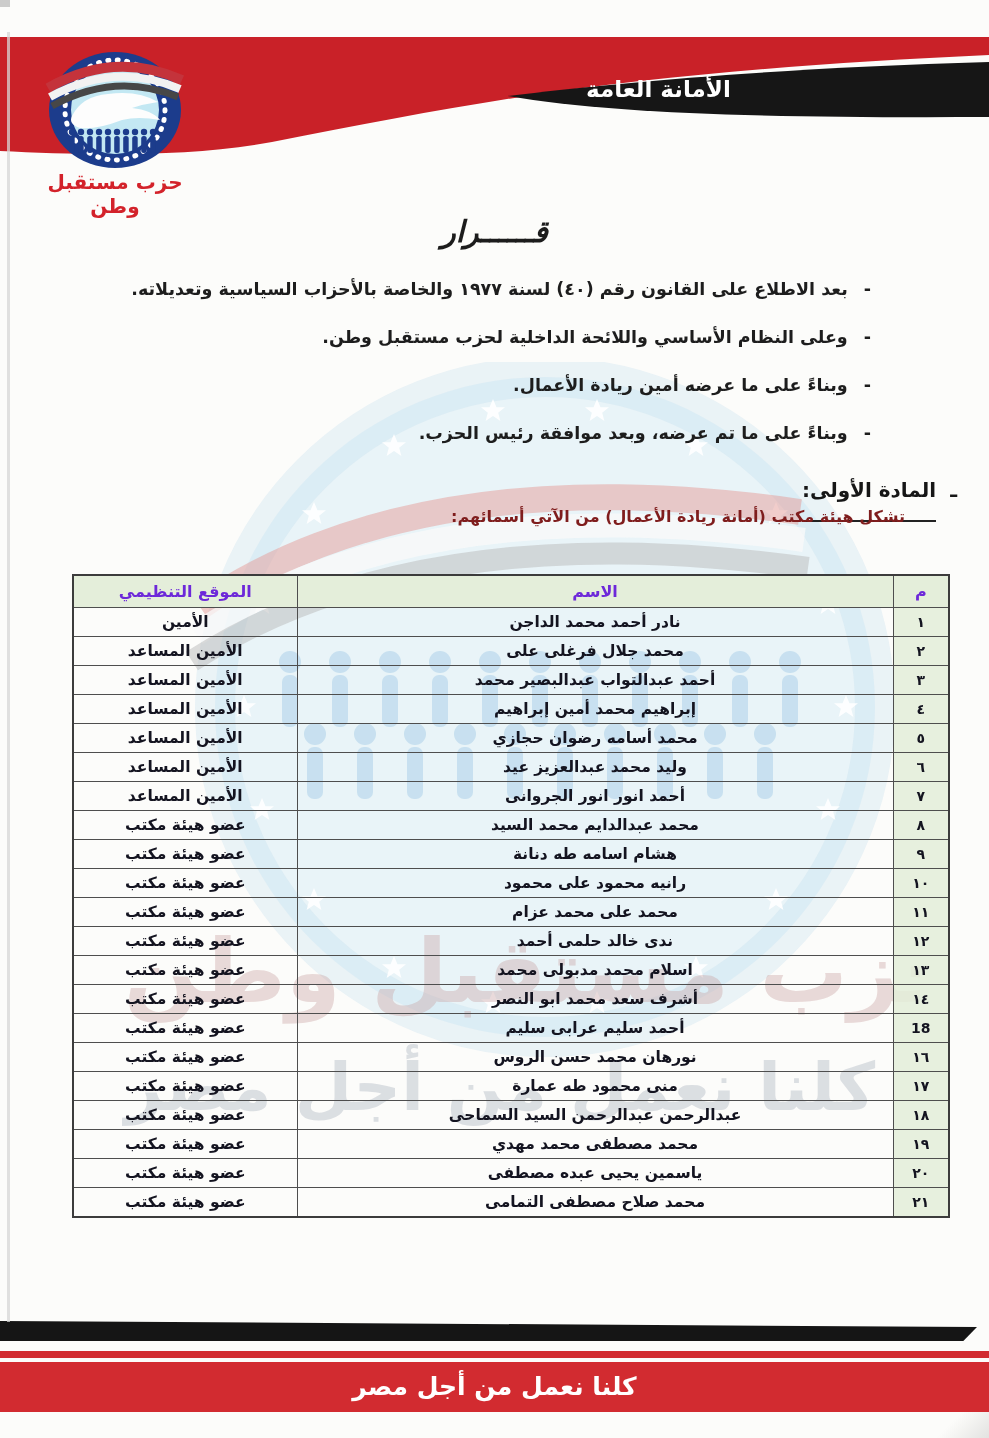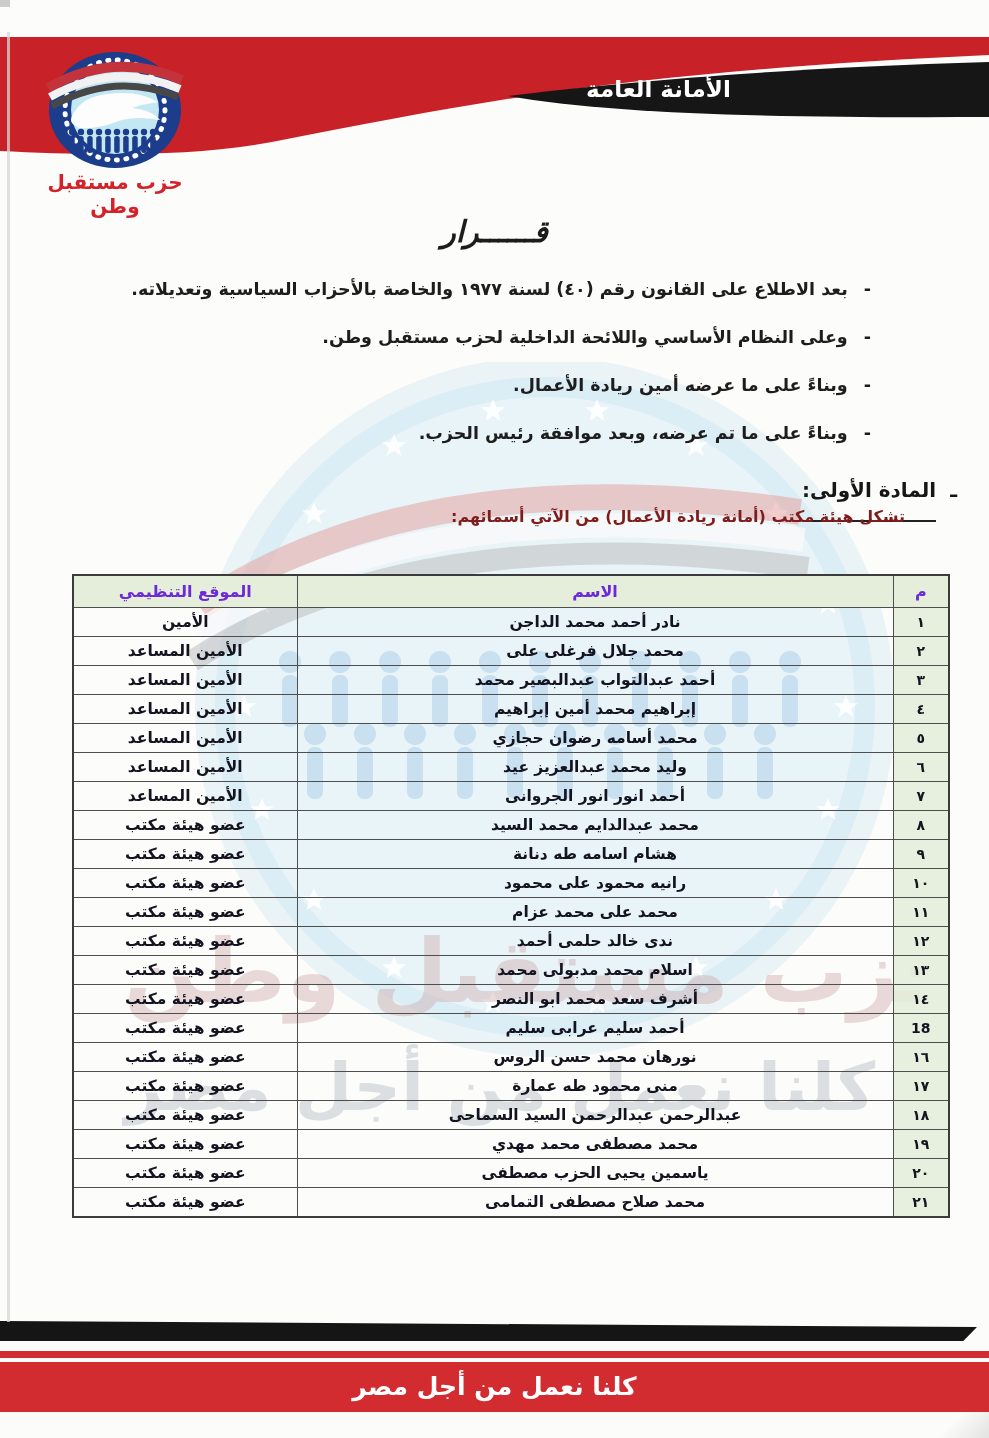--- a/index.html
+++ b/index.html
@@ -346,21 +346,21 @@
   </tr>
 
   <tr>
     <td class="num">١٩</td>
     <td class="name">محمد مصطفى محمد مهدي</td>
     <td class="pos">عضو هيئة مكتب</td>
   </tr>
 
   <tr>
     <td class="num">٢٠</td>
-    <td class="name">ياسمين يحيى الحزب مصطفى</td>
+    <td class="name">ياسمين يحيى عبده مصطفى</td>
     <td class="pos">عضو هيئة مكتب</td>
   </tr>
 
   <tr>
     <td class="num">٢١</td>
     <td class="name">محمد صلاح مصطفى التمامى</td>
     <td class="pos">عضو هيئة مكتب</td>
   </tr>
 </tbody>
   </table>

